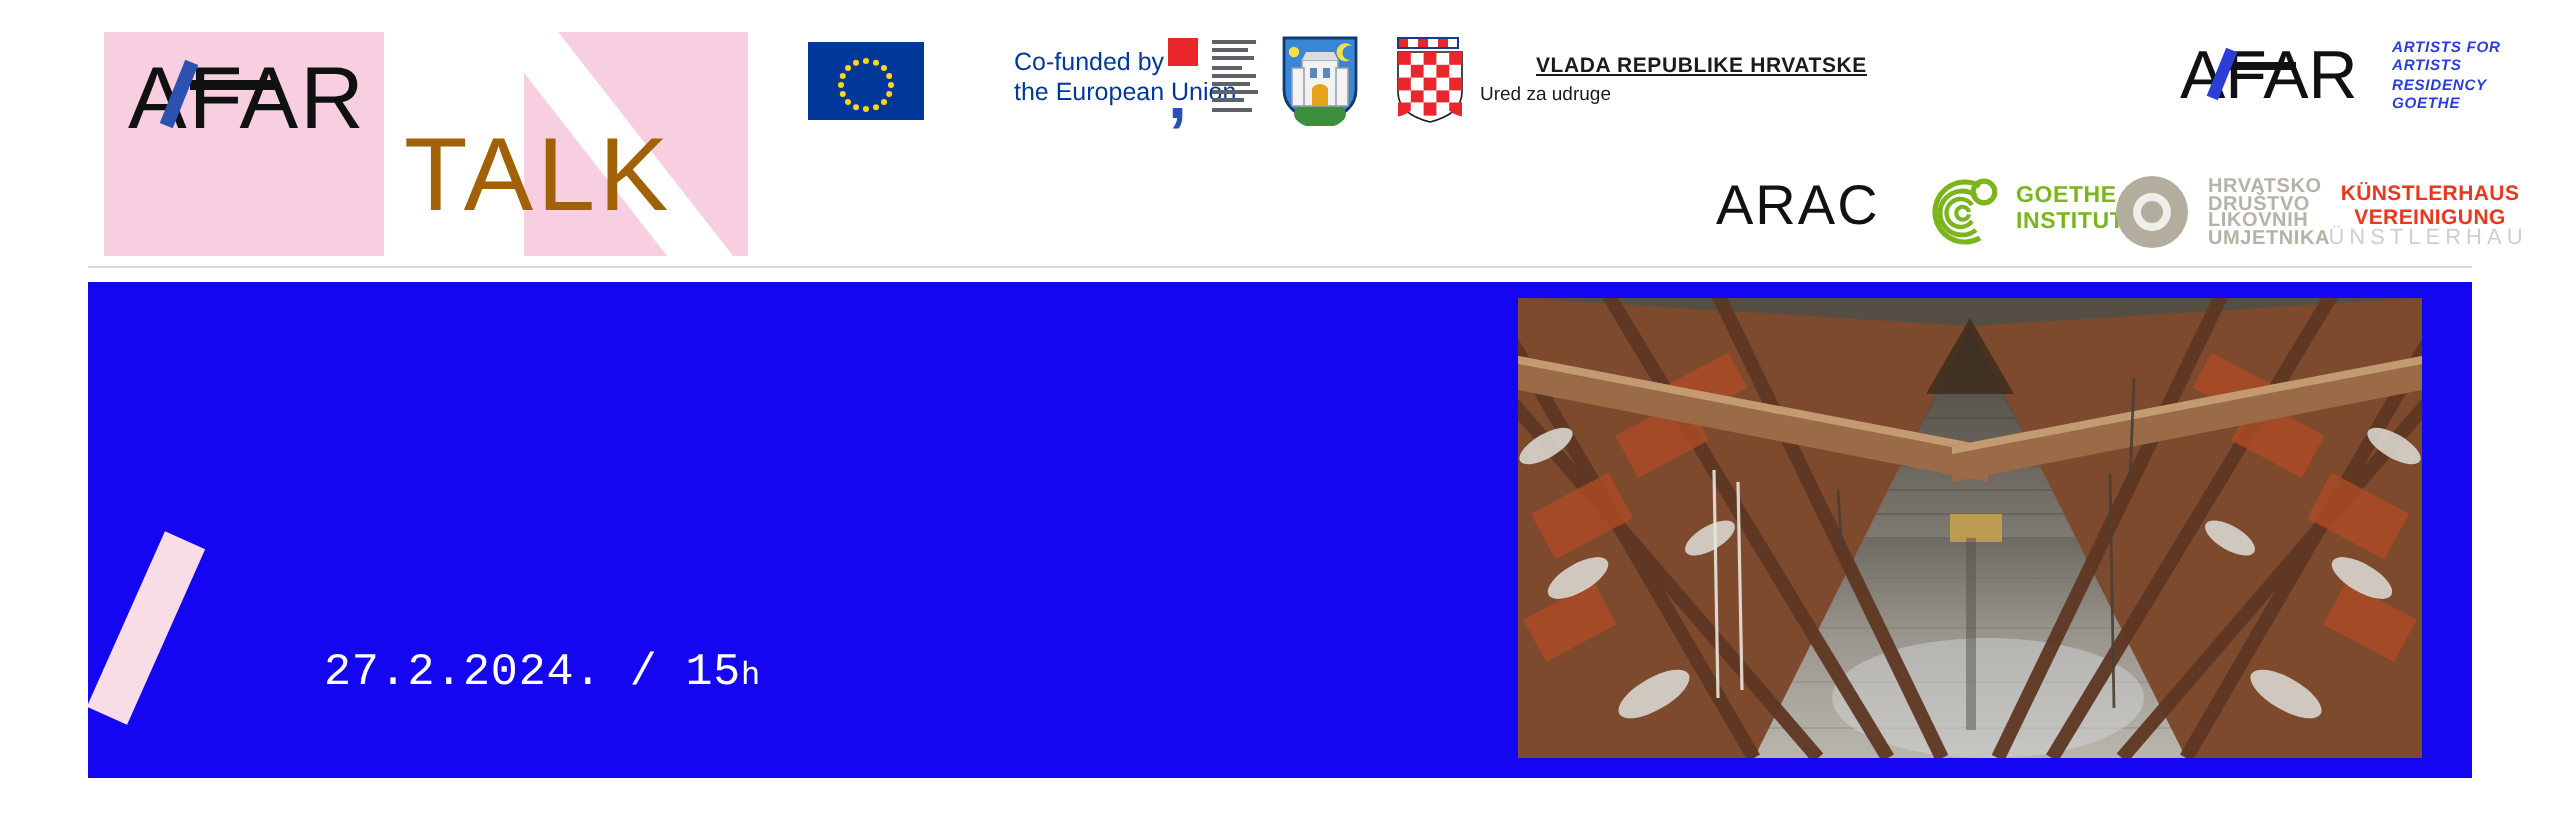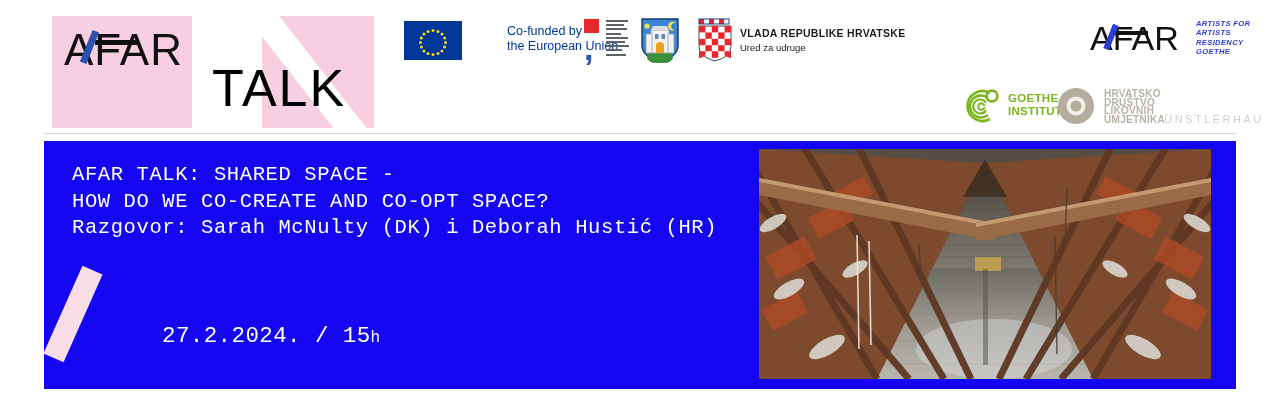--- a/index.html
+++ b/index.html
@@ -23,41 +23,41 @@
      font-family:"Liberation Sans", sans-serif;font-weight:400;font-size:44px;
      letter-spacing:1px;color:#111;line-height:48px;}
   .afar-bar{position:absolute;left:95px;top:40px;width:44px;height:5px;background:#111;}
   .afar-slash{position:absolute;left:86px;top:30px;width:7px;height:34px;background:#2b52b0;
      transform:rotate(22deg);transform-origin:50% 50%;}
 
   
   .talk-box{position:absolute;left:262px;top:16px;width:112px;height:112px;background:#f7cfe0;overflow:hidden;}
   .talk-diag{position:absolute;left:36px;top:-18px;width:26px;height:160px;background:#ffffff;
      transform:rotate(-38deg);transform-origin:50% 50%;}
-  .talk-word{position:absolute;left:212px;top:62px;font-size:52px;line-height:52px;
-     font-family:"Liberation Sans", sans-serif;color:#000000;letter-spacing:2px;font-weight:400;}
+  .talk-word{position:absolute;left:202px;top:62px;font-size:52px;line-height:52px;
+     font-family:"Liberation Sans", sans-serif;color:#a16207;letter-spacing:2px;font-weight:400;}
 
   
   .eu-flag{position:absolute;left:404px;top:21px;width:58px;height:39px;background:#02379a;}
   .eu-text{position:absolute;left:470px;top:24px;color:#02379a;font-size:12.5px;line-height:15px;font-weight:normal;margin-left:37px;}
 
   
   .minis{position:absolute;left:584px;top:19px;width:46px;height:42px;}
   .minis-red{position:absolute;left:0;top:0;width:15px;height:14px;background:#e8262c;}
   .minis-comma{position:absolute;left:0;top:19px;width:15px;height:20px;color:#2b52b0;font-size:34px;
      line-height:20px;font-weight:bold;}
   .minis-lines{position:absolute;left:22px;top:1px;width:24px;height:40px;}
   .minis-lines i{display:block;height:2px;background:#5e6166;margin-bottom:2.2px;}
 
   
   .zagreb{position:absolute;left:640px;top:17px;width:40px;height:46px;}
 
   
   .vlada-shield{position:absolute;left:697px;top:18px;width:36px;height:44px;}
-  .vlada-t1{position:absolute;left:740px;top:27px;color:#1b1b1b;font-size:10.5px;font-weight:bold;letter-spacing:.3px;}
+  .vlada-t1{position:absolute;left:768px;top:27px;color:#1b1b1b;font-size:10.5px;font-weight:bold;letter-spacing:.3px;text-decoration:underline;}
   .vlada-t2{position:absolute;left:740px;top:42px;color:#1b1b1b;font-size:9.5px;}
 
   
   .afar2-word{position:absolute;left:1090px;top:20px;font-size:34px;line-height:36px;color:#111;
      letter-spacing:0px;}
   .afar2-bar{position:absolute;left:1114px;top:31px;width:34px;height:4px;background:#111;}
   .afar2-slash{position:absolute;left:1108px;top:24px;width:6px;height:26px;background:#2b3fd6;
      transform:rotate(22deg);}
   .afar2-sub{position:absolute;left:1196px;top:19px;color:#2b3fd6;font-size:7.6px;line-height:9.4px;
      font-weight:bold;letter-spacing:.35px;font-style:italic;}
@@ -209,20 +209,21 @@
     <div class="afar2-word">AFAR</div>
     <div class="afar2-bar"></div>
     <div class="afar2-slash"></div>
     <div class="afar2-sub">
       <div>ARTISTS FOR</div>
       <div>ARTISTS</div>
       <div>RESIDENCY</div>
       <div>GOETHE</div>
     </div>
 
+    <div class="arac">ARAC</div>
 
     <div class="goethe-mark">
       <svg width="42" height="42" viewBox="0 0 42 42">
         <g fill="none" stroke="#7ab51d">
           <path d="M30 8 a15 15 0 1 0 0 26" stroke-width="2.6"></path>
           <path d="M28 13 a11 11 0 1 0 0 17" stroke-width="2.4"></path>
           <path d="M26 17.5 a7 7 0 1 0 0 8" stroke-width="2.2"></path>
           <path d="M24.5 21 a3.2 3.2 0 1 0 0 1.2" stroke-width="2"></path>
         </g>
         <circle cx="32" cy="11" r="5.4" fill="none" stroke="#7ab51d" stroke-width="2.6"></circle>
@@ -240,30 +241,31 @@
         <circle cx="20" cy="20" r="5.5" fill="#b3ad9e"></circle>
       </svg>
     </div>
     <div class="hdlu-t">
       <div>HRVATSKO</div>
       <div>DRUŠTVO</div>
       <div>LIKOVNIH</div>
       <div>UMJETNIKA</div>
     </div>
 
+    <div class="kh-t">
+      <div>KÜNSTLERHAUS</div>
+      <div>VEREINIGUNG</div>
+    </div>
     <div class="kh-ghost">ÜNSTLERHAU</div>
 
     <div class="hdr-rule"></div>
   </div>
 
   <div class="panel">
 
-    <div class="p-head">AFAR TALK: SHARED SPACE -
-HOW DO WE CO-CREATE AND CO-OPT SPACE?
-Razgovor: Sarah McNulty (DK) i Deborah Hustić (HR)</div>
 
     <div class="p-slash"></div>
 
     <div class="p-body">
       <div><span>27.2.2024. / 15</span><span class="hr-small">h</span></div>
       
       
     </div>
 
     <div class="photo">

